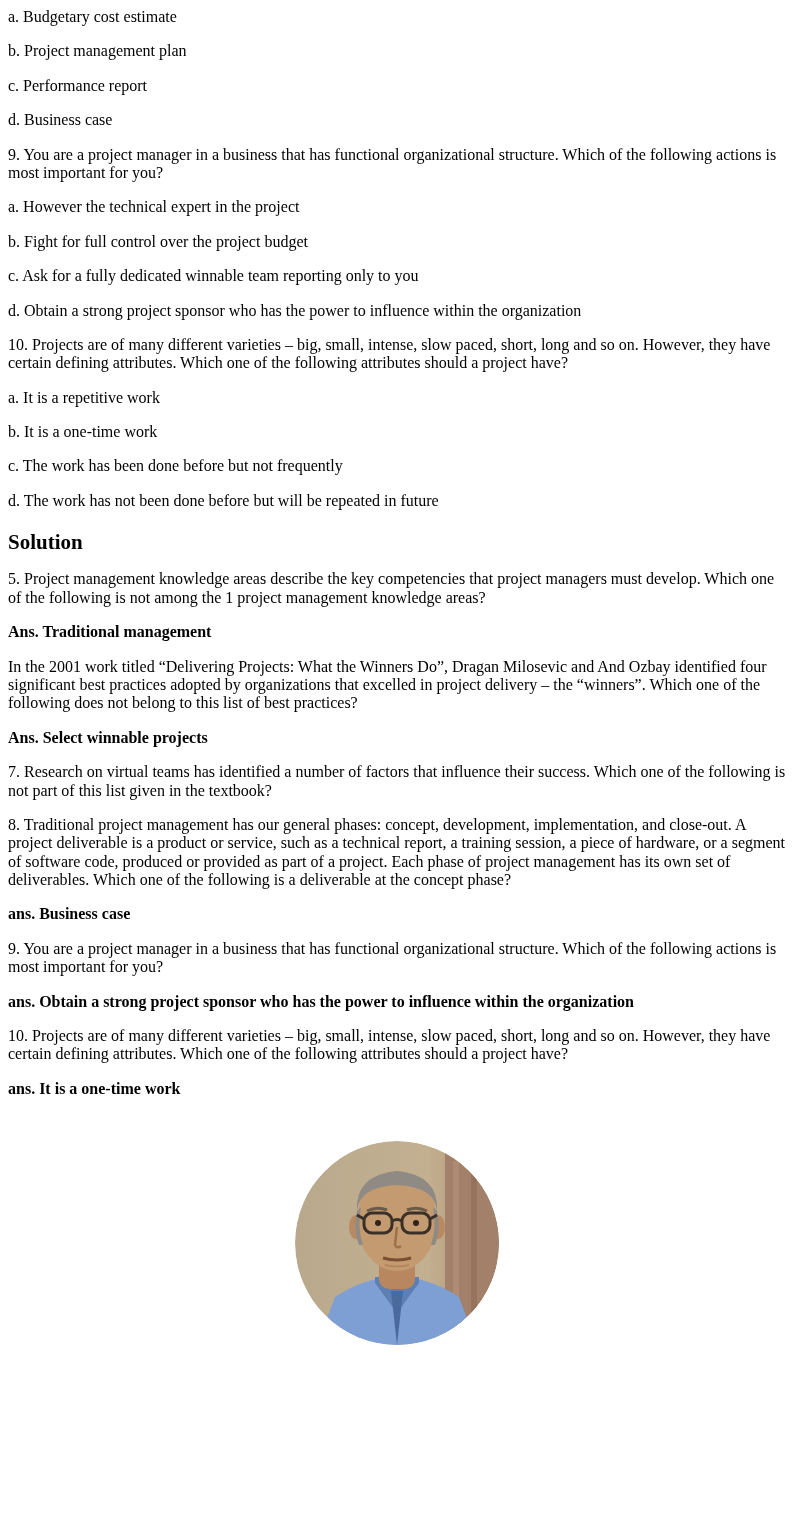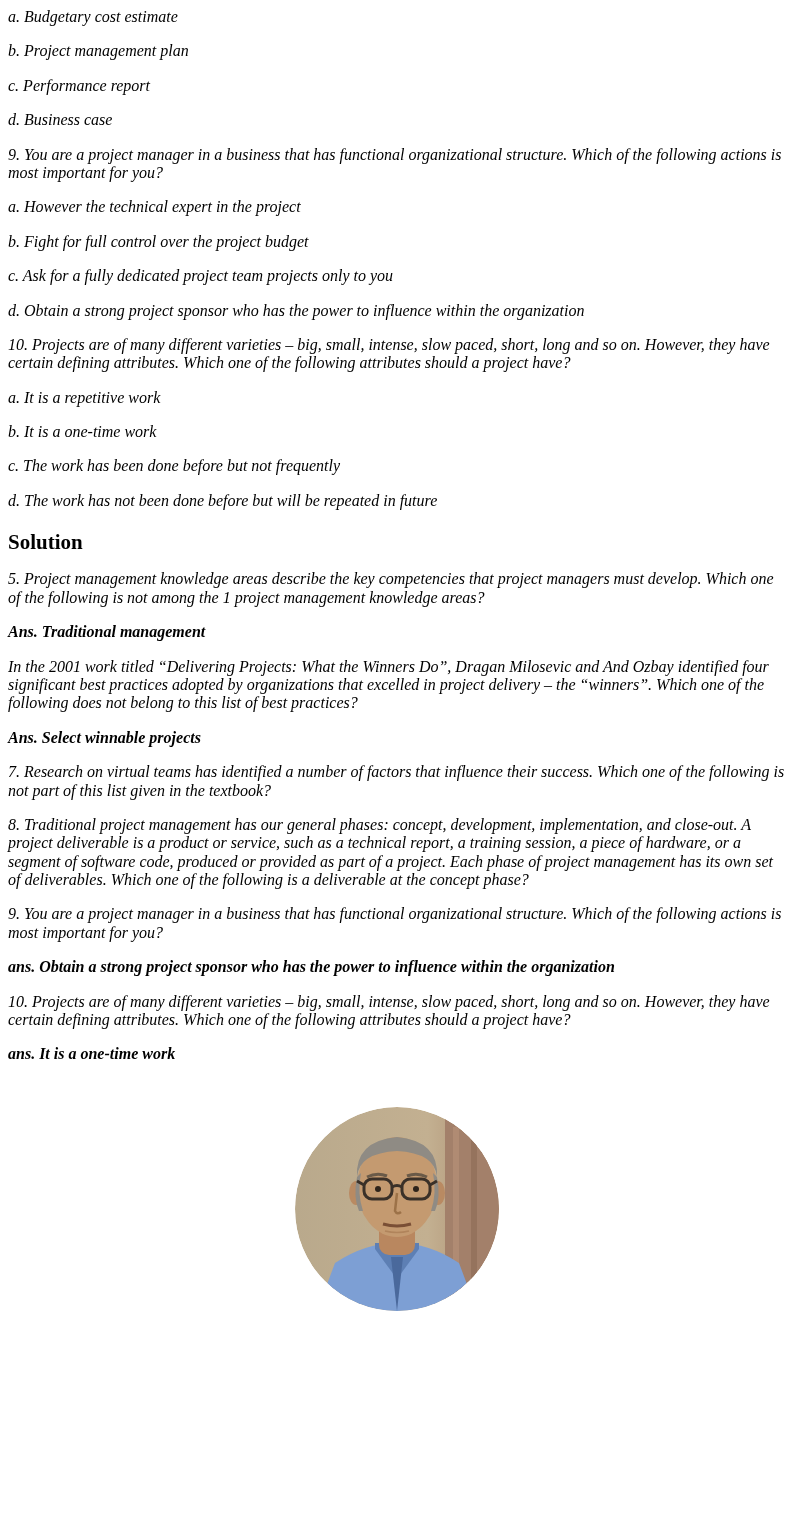--- a/index.html
+++ b/index.html
@@ -14,21 +14,20 @@
     margin: 0 auto;
     background: #ffffff;
     font-family: "Liberation Serif", serif;
     font-size: 16px;
     line-height: 1.15;
     box-sizing: border-box;
     padding: 8px 8px 20px 8px;
   }
   .doc p {
     margin: 16px 0;
-    font-style: italic;
   }
   .doc p:first-child {
     margin-top: 0;
   }
   .doc p.ans {
     font-weight: bold;
   }
   h2.solution-heading {
     font-family: "Liberation Serif", serif;
     font-size: 21px;
@@ -68,38 +67,39 @@
 <div class="page">
 
   <div class="doc">
     <p>a. Budgetary cost estimate</p>
     <p>b. Project management plan</p>
     <p>c. Performance report</p>
     <p>d. Business case</p>
     <p>9. You are a project manager in a business that has functional organizational structure. Which of the following actions is most important for you?</p>
     <p>a. However the technical expert in the project</p>
     <p>b. Fight for full control over the project budget</p>
-    <p>c. Ask for a fully dedicated project team projects only to you</p>
+    <p>c. Ask for a fully dedicated winnable team reporting only to you</p>
     <p>d. Obtain a strong project sponsor who has the power to influence within the organization</p>
     <p>10. Projects are of many different varieties – big, small, intense, slow paced, short, long and so on. However, they have certain defining attributes. Which one of the following attributes should a project have?</p>
     <p>a. It is a repetitive work</p>
     <p>b. It is a one-time work</p>
     <p>c. The work has been done before but not frequently</p>
     <p>d. The work has not been done before but will be repeated in future</p>
   </div>
 
   <h2 class="solution-heading">Solution</h2>
 
   <div class="doc">
     <p>5. Project management knowledge areas describe the key competencies that project managers must develop. Which one of the following is not among the 1 project management knowledge areas?</p>
     <p class="ans">Ans. Traditional management</p>
     <p>In the 2001 work titled “Delivering Projects: What the Winners Do”, Dragan Milosevic and And Ozbay identified four significant best practices adopted by organizations that excelled in project delivery – the “winners”. Which one of the following does not belong to this list of best practices?</p>
     <p class="ans">Ans. Select winnable projects</p>
     <p>7. Research on virtual teams has identified a number of factors that influence their success. Which one of the following is not part of this list given in the textbook?</p>
     <p>8. Traditional project management has our general phases: concept, development, implementation, and close-out. A project deliverable is a product or service, such as a technical report, a training session, a piece of hardware, or a segment of software code, produced or provided as part of a project. Each phase of project management has its own set of deliverables. Which one of the following is a deliverable at the concept phase?</p>
+    <p class="ans">ans. Business case</p>
     <p>9. You are a project manager in a business that has functional organizational structure. Which of the following actions is most important for you?</p>
     <p class="ans">ans. Obtain a strong project sponsor who has the power to influence within the organization</p>
     <p>10. Projects are of many different varieties – big, small, intense, slow paced, short, long and so on. However, they have certain defining attributes. Which one of the following attributes should a project have?</p>
     <p class="ans">ans. It is a one-time work</p>
   </div>
 
   <figure class="avatar-wrap">
     <span class="avatar-circle">
       <svg width="204" height="204" viewBox="0 0 204 204" xmlns="http://www.w3.org/2000/svg">
         <defs>

